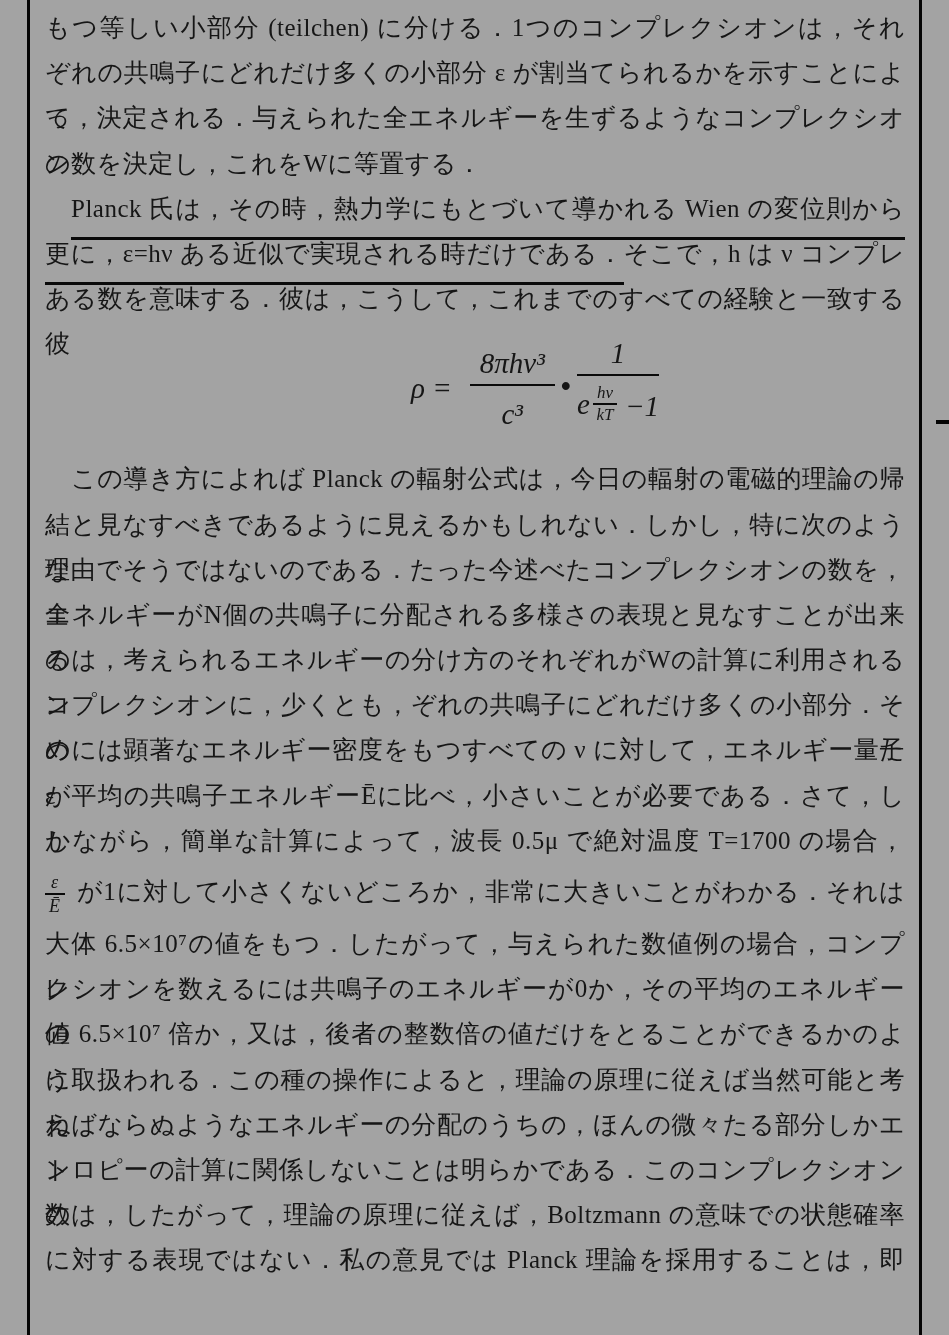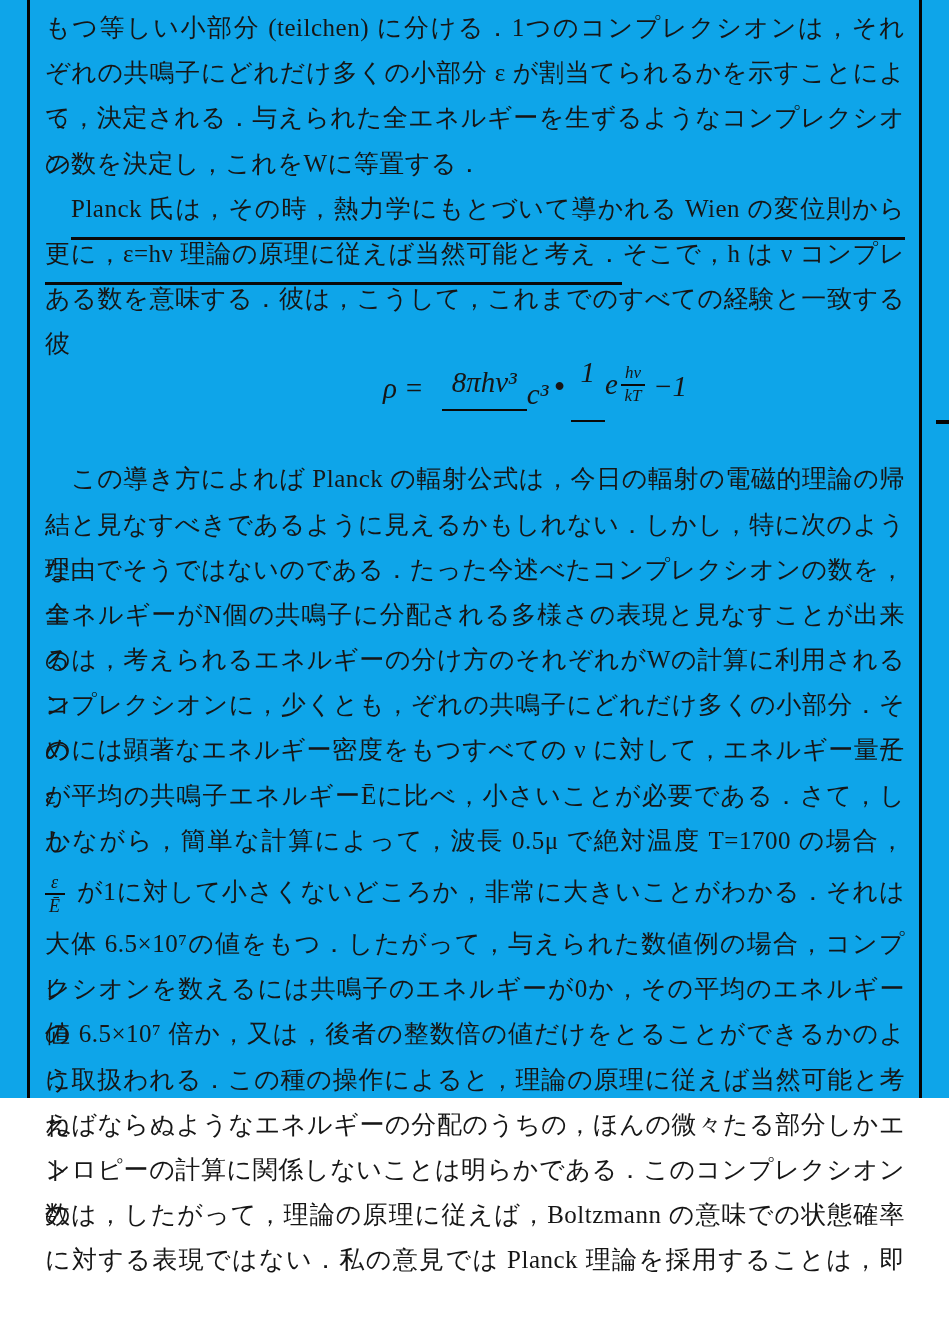--- a/index.html
+++ b/index.html
@@ -2,41 +2,41 @@
 <html><head>
 <meta charset="utf-8">
 <style>
   html,body{margin:0;padding:0;}
   body{
     width:949px;height:1335px;overflow:hidden;
     background:#ffffff;
     font-family:"Liberation Serif","DejaVu Serif",serif;
     color:#161616;
   }
-  .page{position:relative;width:949px;height:1098px;background:#0ea5e9;}
+  .page{position:relative;width:949px;height:1335px;background:#a3a3a3;}
   .rule{position:absolute;top:0;bottom:0;width:3px;background:#050505;}
   .rule-left{left:27px;}
   .rule-right{left:919px;}
   .margin-mark{position:absolute;left:936px;top:420px;width:13px;height:4px;background:#050505;}
   .text-col{position:absolute;left:45px;top:5px;width:860px;}
   .line{
     height:45.2px;line-height:45.2px;font-size:25px;
     text-align:justify;text-align-last:justify;text-justify:inter-character;
     letter-spacing:0.5px;
   }
   .line.no-stretch{text-align-last:left;}
   .line.indent{text-indent:26px;}
   .u{border-bottom:3.5px solid #0a0a0a;padding-bottom:15px;}
   
   .formula{
     height:135px;display:flex;align-items:center;justify-content:center;
     position:relative;left:62px;font-size:29px;font-style:italic;
   }
   .flhs{margin-right:14px;}
-  .frac{display:inline-flex;align-items:center;margin:0 4px;}
+  .frac{display:inline-flex;flex-direction:column;align-items:center;margin:0 4px;}
   .frac .fnum{align-self:stretch;text-align:center;border-bottom:2.5px solid #0a0a0a;padding:0 10px 4px;}
   .frac .fden{padding-top:12px;text-align:center;}
   .cdot{font-style:normal;font-weight:bold;margin:0 2px;position:relative;top:-2px;}
   .f2den{display:flex;align-items:baseline;}
   .exp-frac{display:inline-flex;flex-direction:column;align-items:center;font-size:17px;position:relative;top:-16px;margin:0 8px 0 3px;line-height:1.1;}
   .exp-frac .fnum{align-self:stretch;text-align:right;border-bottom:2px solid #0a0a0a;padding:0 4px 1px;font-family:Liberation Serif, serif;}
   .exp-frac .fden{padding-top:1px;}
   .minus-one{position:relative;top:2px;}
   
   .line.fracline{height:58px;line-height:58px;}
@@ -57,21 +57,21 @@
   <div class="margin-mark"></div>
 
   <div class="text-col">
 
     <div class="line">もつ等しい小部分 (teilchen) に分ける．1つのコンプレクシオンは，それ</div>
     <div class="line">ぞれの共鳴子にどれだけ多くの小部分 ε が割当てられるかを示すことによっ</div>
     <div class="line">て，決定される．与えられた全エネルギーを生ずるようなコンプレクシオン</div>
     <div class="line no-stretch">の数を決定し，これをWに等置する．</div>
 
     <div class="line indent"><span class="u">Planck 氏は，その時，熱力学にもとづいて導かれる Wien の変位則から</span></div>
-    <div class="line"><span class="u">更に，ε=hν 理論の原理に従えば当然可能と考え．</span><span>そこで，h は ν コンプレ</span></div>
+    <div class="line"><span class="u">更に，ε=hν ある近似で実現される時だけである．</span><span>そこで，h は ν コンプレ</span></div>
     <div class="line">ある数を意味する．彼は，こうして，これまでのすべての経験と一致する彼</div>
 
     <div class="formula">
       <span class="flhs">ρ =</span>
       <span class="frac">
         <span class="fnum">8πhν³</span>
         <span class="fden">c³</span>
       </span>
       <span class="cdot">•</span>
       <span class="frac">

